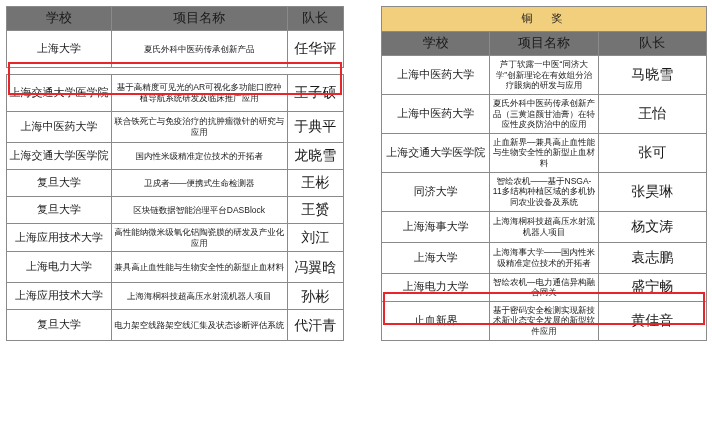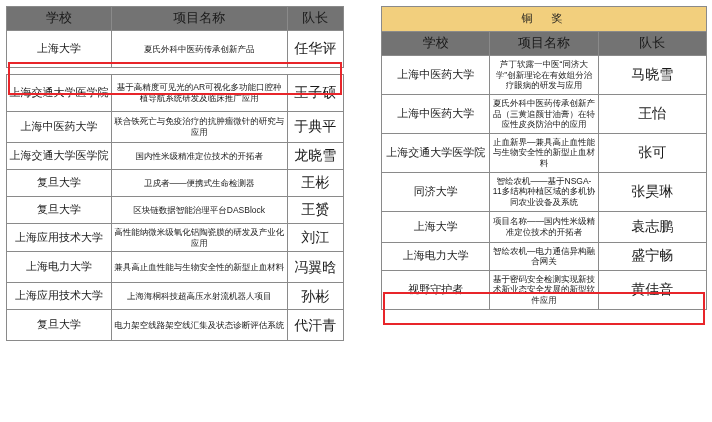--- a/index.html
+++ b/index.html
@@ -192,31 +192,36 @@
         <td class="cell-school">上海交通大学医学院</td>
         <td class="cell-project">止血新界—兼具高止血性能与生物安全性的新型止血材料</td>
         <td class="cell-leader">张可</td>
       </tr>
       <tr class="row-tall">
         <td class="cell-school">同济大学</td>
         <td class="cell-project">智绘农机——基于NSGA-11多结构种植区域的多机协同农业设备及系统</td>
         <td class="cell-leader">张昊琳</td>
       </tr>
       <tr class="row-mid">
+        <td class="cell-school">上海海事大学</td>
+        <td class="cell-project">上海海桐科技超高压水射流机器人项目</td>
+        <td class="cell-leader">杨文涛</td>
+      </tr>
+      <tr class="row-mid">
         <td class="cell-school">上海大学</td>
-        <td class="cell-project">项目名称——国内性米级精准定位技术的开拓者</td>
+        <td class="cell-project">上海海事大学——国内性米级精准定位技术的开拓者</td>
         <td class="cell-leader">袁志鹏</td>
       </tr>
       <tr class="row-short">
         <td class="cell-school">上海电力大学</td>
         <td class="cell-project">智绘农机—电力通信异构融合网关</td>
         <td class="cell-leader">盛宁畅</td>
       </tr>
       <tr class="row-tall">
-        <td class="cell-school">视野守护者</td>
+        <td class="cell-school">止血新界</td>
         <td class="cell-project">基于密码安全检测实现新技术新业态安全发展的新型软件应用</td>
         <td class="cell-leader">黄佳音</td>
       </tr>
     </tbody>
       </table>
   </div>
 
   <div class="redbox" id="redbox-left"></div>
   <div class="redbox" id="redbox-right"></div>
 

